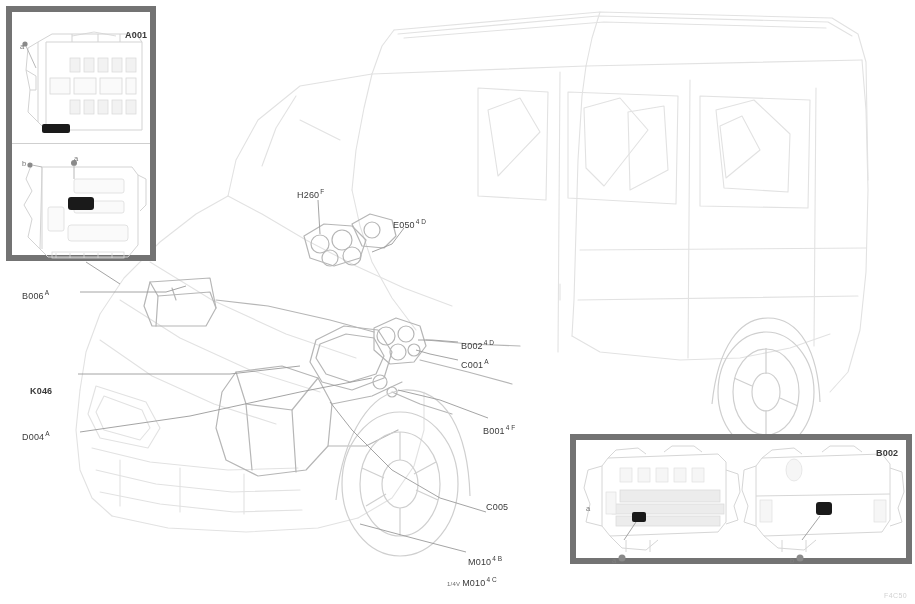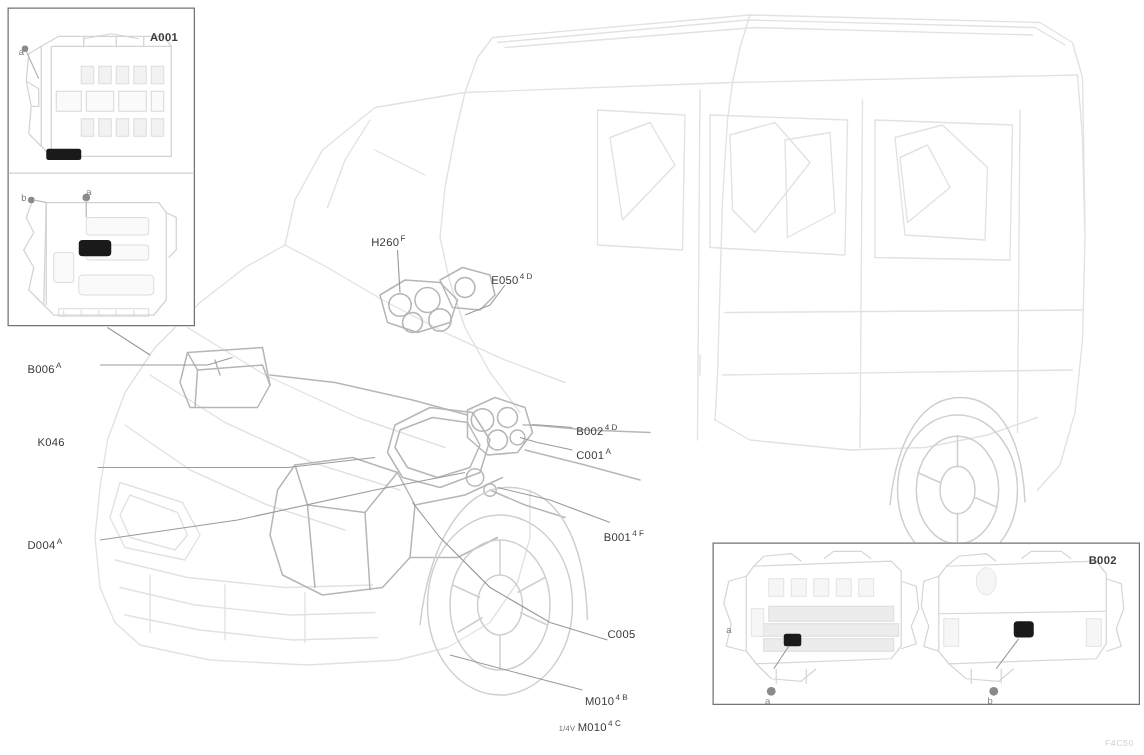--- a/index.html
+++ b/index.html
@@ -21,21 +21,21 @@
     left:0; top:0;
     width:915px;
     height:604px;
     pointer-events:none;
   }
   .artwork svg{display:block;}
 
   
   .inset{
     position:absolute;
-    border:1px solid #737373;
+    border:6px solid #737373;
     background:#ffffff;
     box-sizing:border-box;
   }
   #inset-top-left{ left:6px; top:6px; width:150px; height:255px; }
   #inset-top-left .divider{
     position:absolute;
     left:0; right:0;
     top:131px;
     height:1px;
     background:#cfcfcf;
@@ -388,21 +388,21 @@
 
   <div class="label sm" style="left:612px;top:556px;color:#808080;">
     <span>a</span>
   </div>
   <div class="label sm" style="left:790px;top:556px;color:#808080;">
     <span>b</span>
   </div>
 
   <div id="callouts">
       <div class="label" style="left: 22px; top: 287px;"><span>B006</span><span class="sup">A</span></div>
-      <div class="label" style="left: 30px; top: 349px;"><span>K046</span></div>
+      <div class="label" style="left: 30px; top: 386px; font-weight: bold;"><span>K046</span></div>
       <div class="label" style="left: 22px; top: 428px;"><span>D004</span><span class="sup">A</span></div>
       <div class="label" style="left: 297px; top: 186px;"><span>H260</span><span class="sup">F</span></div>
       <div class="label" style="left: 393px; top: 216px;"><span>E050</span><span class="sup">4 D</span></div>
       <div class="label" style="left: 461px; top: 337px;"><span>B002</span><span class="sup">4 D</span></div>
       <div class="label" style="left: 461px; top: 356px;"><span>C001</span><span class="sup">A</span></div>
       <div class="label" style="left: 483px; top: 422px;"><span>B001</span><span class="sup">4 F</span></div>
       <div class="label" style="left: 486px; top: 502px;"><span>C005</span></div>
       <div class="label" style="left: 468px; top: 553px;"><span>M010</span><span class="sup">4 B</span></div>
       <div class="label" style="left: 447px; top: 574px;"><span class="pre">1/4V</span><span>M010</span><span class="sup">4 C</span></div>
     </div>

